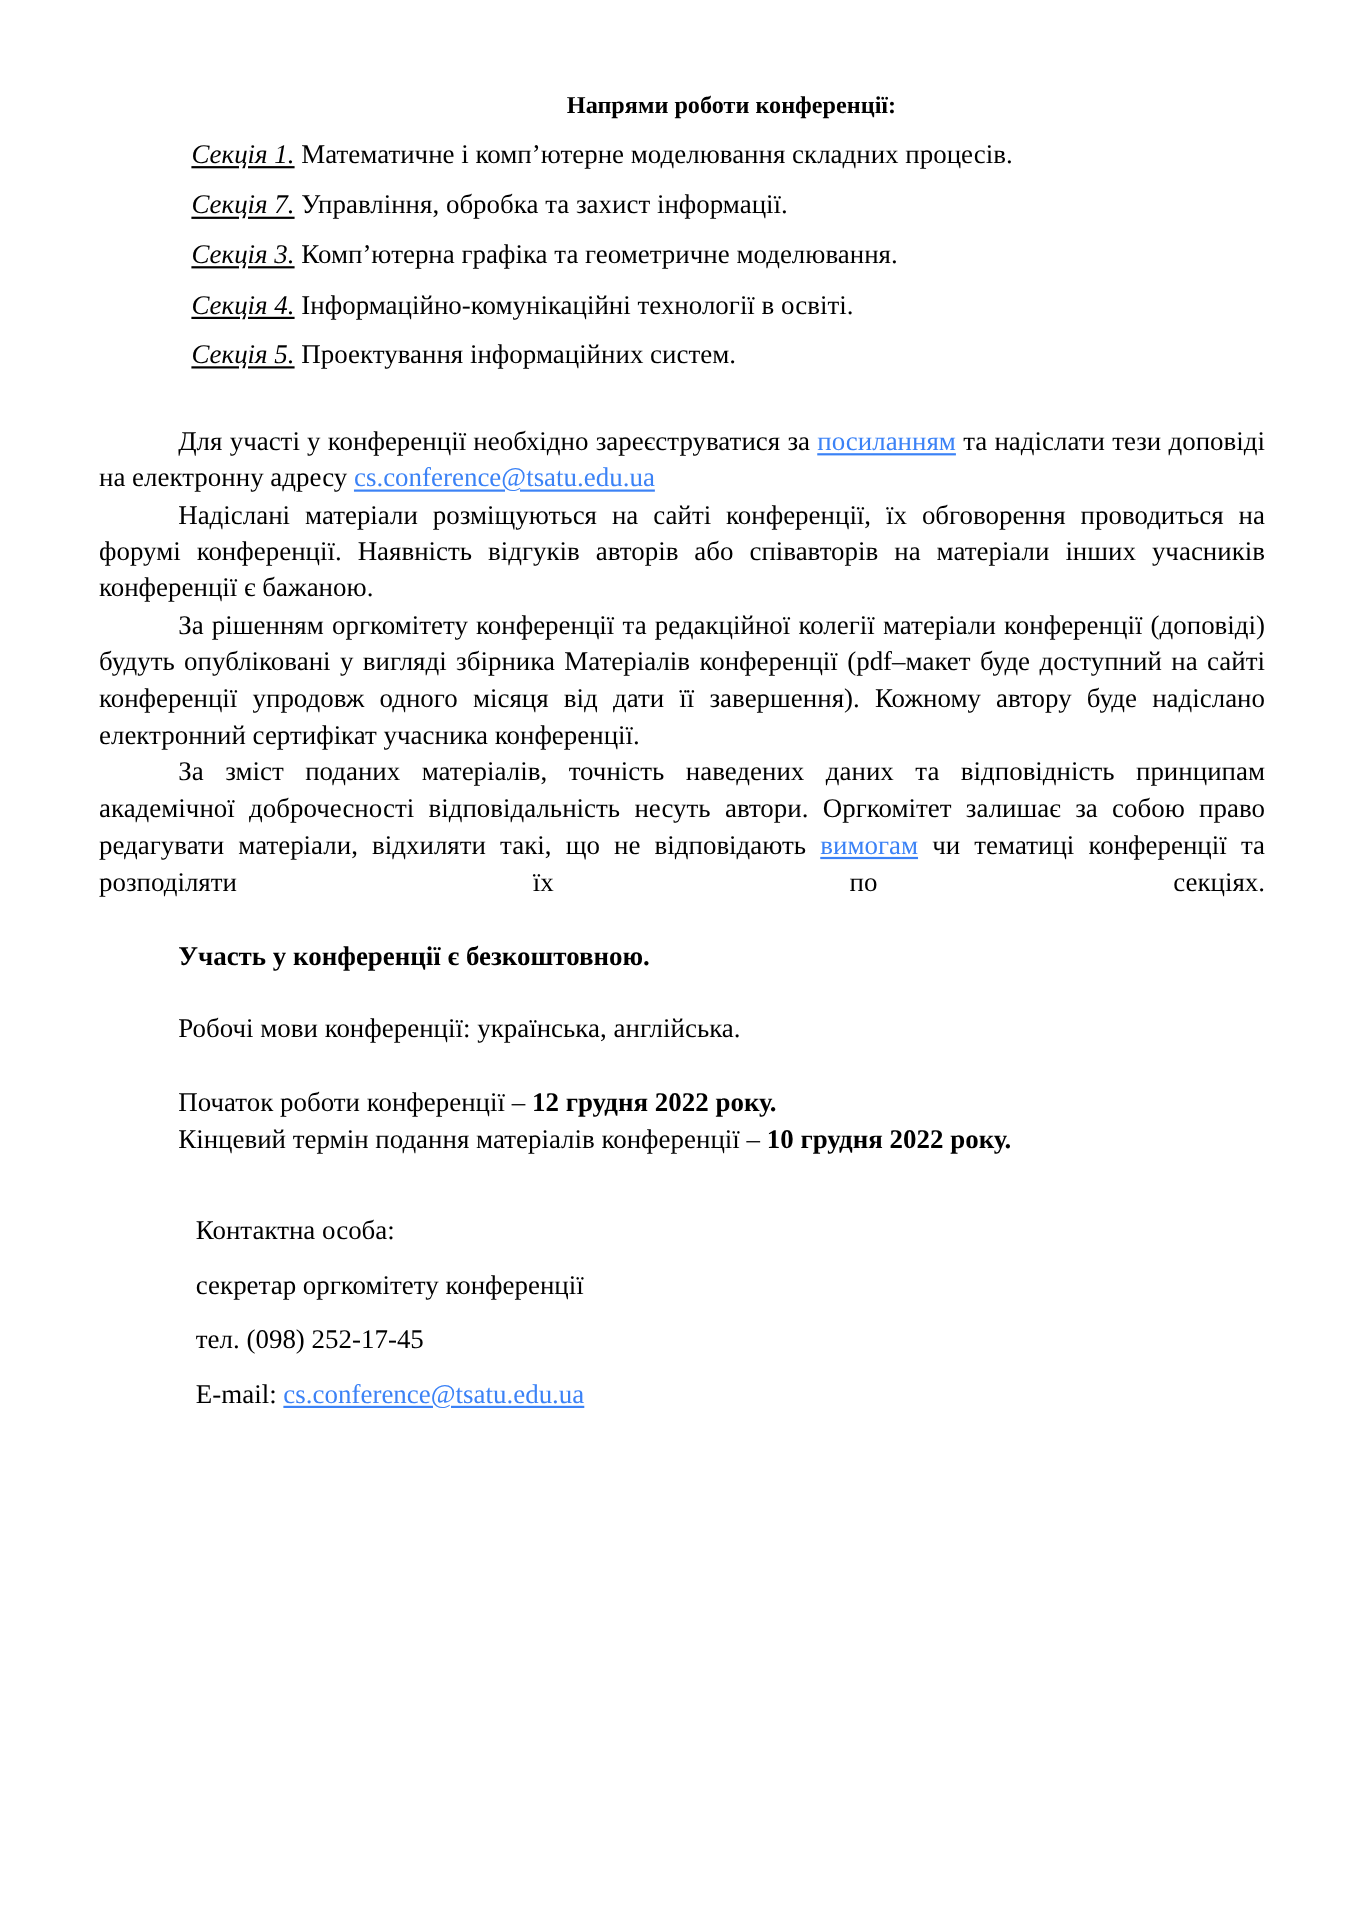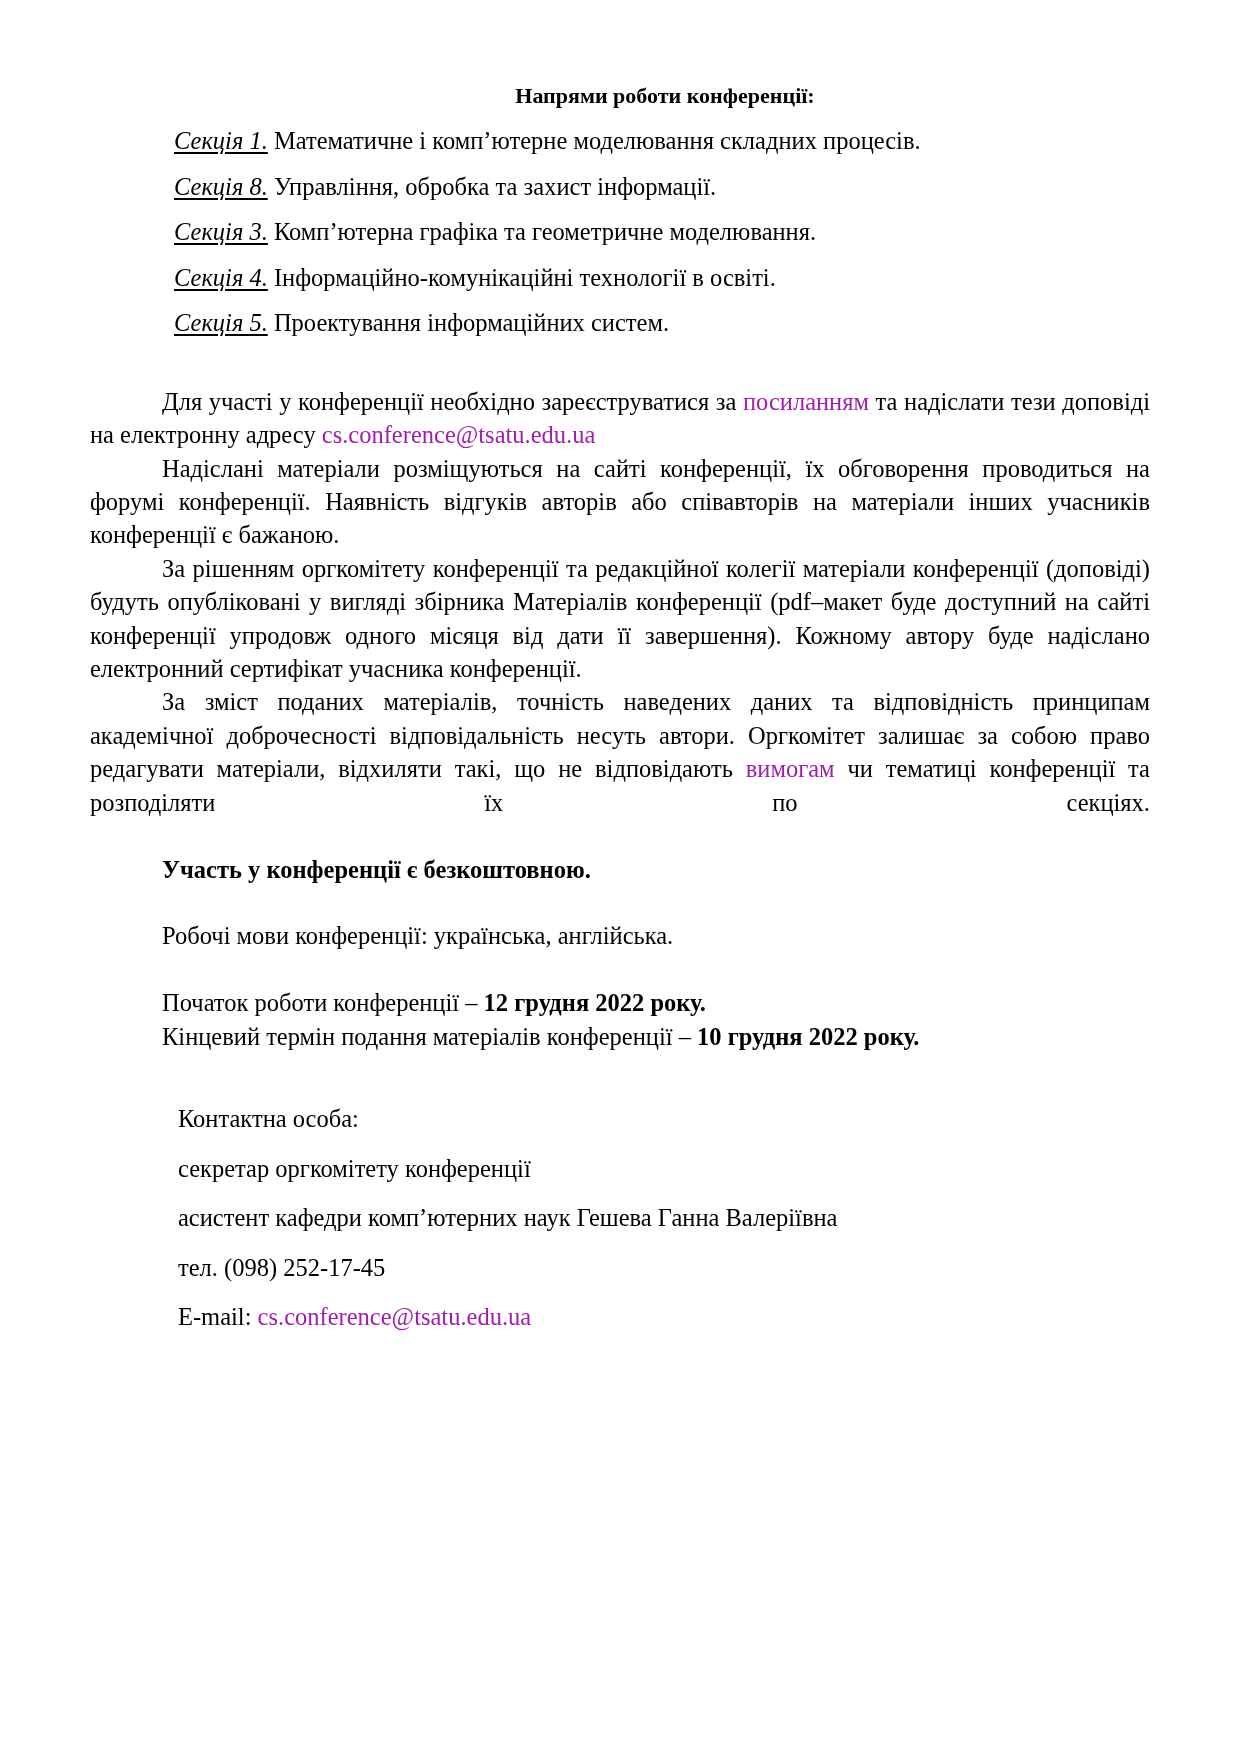--- a/index.html
+++ b/index.html
@@ -51,21 +51,22 @@
     .para {
       margin: 0;
       text-align: justify;
       text-indent: 72px;
       word-spacing: 0;
     }
     .para.last-justify {
       text-align-last: justify;
     }
     a.link {
-      color: #a21caf;
+      color: #3b82f6;
+      text-decoration: underline;
       text-underline-offset: 3px;
       cursor: pointer;
     }
     .indented {
       padding-left: 72px;
       margin: 0;
     }
     .bold {
       font-weight: bold;
     }
@@ -81,21 +82,21 @@
 <div class="page">
 
   <p class="title">Напрями роботи конференції:</p>
 
   <ul class="sections">
     <li>
       <span class="sec-label">Секція 1.</span>
       <span>Математичне і комп’ютерне моделювання складних процесів.</span>
     </li>
     <li>
-      <span class="sec-label">Секція 8.</span>
+      <span class="sec-label">Секція 7.</span>
       <span>Управління, обробка та захист інформації.</span>
     </li>
     <li>
       <span class="sec-label">Секція 3.</span>
       <span>Комп’ютерна графіка та геометричне моделювання.</span>
     </li>
     <li>
       <span class="sec-label">Секція 4.</span>
       <span>Інформаційно-комунікаційні технології в освіті.</span>
     </li>
@@ -134,20 +135,19 @@
   </p>
   <p class="indented">
     <span>Кінцевий термін подання матеріалів конференції – </span><span class="bold">10 грудня 2022 року.</span>
   </p>
 
   <div class="gap"></div>
 
   <div>
     <p class="contact-line">Контактна особа:</p>
     <p class="contact-line">секретар оргкомітету конференції</p>
-    <p class="contact-line">асистент кафедри комп’ютерних наук Гешева Ганна Валеріївна</p>
     <p class="contact-line">тел. (098) 252-17-45</p>
     <p class="contact-line">
       <span>E-mail: </span><a class="link">cs.conference@tsatu.edu.ua</a>
     </p>
   </div>
 
 </div>
 
 </body></html>

